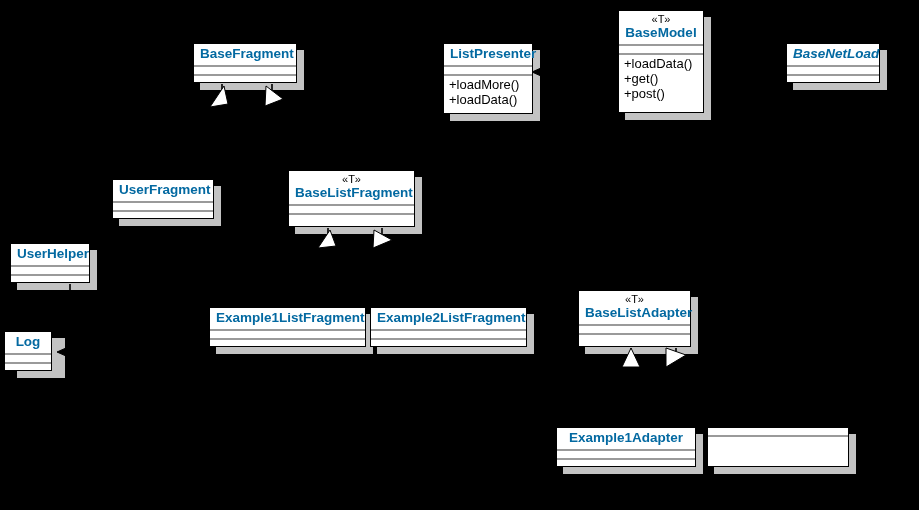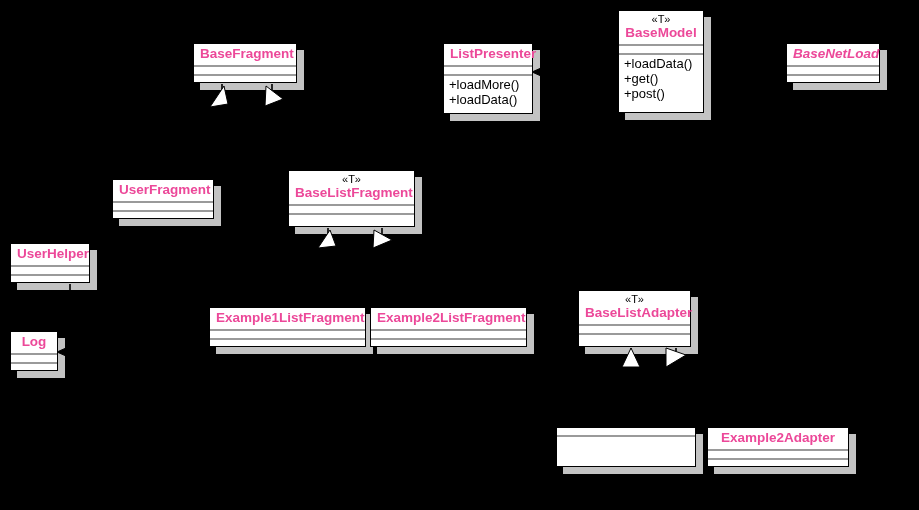--- a/index.html
+++ b/index.html
@@ -39,21 +39,21 @@
     display: block;
     font-size: 11px;
     font-weight: normal;
     color: #000000;
     line-height: 12px;
   }
   .uml-name {
     display: block;
     font-size: 13.5px;
     font-weight: bold;
-    color: #ec4899;
+    color: #0369a1;
     line-height: 16px;
     white-space: nowrap;
   }
   .uml-name.abstract {
     font-style: italic;
   }
   .uml-attrs {
     box-sizing: border-box;
     min-height: 9px;
     border-bottom: 2px solid #9a9a9a;
@@ -185,21 +185,21 @@
   </div>
 
   <div class="uml-class" style="left:10px;top:243px;width:80px;height:40px;">
     <div class="uml-head">
       <span class="uml-name">UserHelper</span>
     </div>
     <div class="uml-attrs"></div>
     <div class="uml-ops empty"></div>
   </div>
 
-  <div class="uml-class" style="left:10px;top:331px;width:48px;height:40px;">
+  <div class="uml-class" style="left:4px;top:331px;width:48px;height:40px;">
     <div class="uml-head">
       <span class="uml-name">Log</span>
     </div>
     <div class="uml-attrs"></div>
     <div class="uml-ops empty"></div>
   </div>
 
   <div class="uml-class" style="left:209px;top:307px;width:157px;height:40px;">
     <div class="uml-head">
       <span class="uml-name">Example1ListFragment</span>
@@ -219,28 +219,28 @@
   <div class="uml-class" style="left:578px;top:290px;width:113px;height:57px;">
     <div class="uml-head">
       <span class="uml-stereotype">«T»</span>
       <span class="uml-name">BaseListAdapter</span>
     </div>
     <div class="uml-attrs"></div>
     <div class="uml-ops empty"></div>
   </div>
 
   <div class="uml-class" style="left:556px;top:427px;width:140px;height:40px;">
+    <div class="uml-head">
+      <span class="uml-name">Example1Adapter</span>
+    </div>
     <div class="uml-attrs"></div>
     <div class="uml-ops empty"></div>
   </div>
 
   <div class="uml-class" style="left:707px;top:427px;width:142px;height:40px;">
-    <div class="uml-head">
-      <span class="uml-name">Example2Adapter</span>
-    </div>
     <div class="uml-attrs"></div>
     <div class="uml-ops empty"></div>
   </div>
 
   <svg class="edge-layer edge-layer-top" viewBox="0 0 919 510" width="919" height="510" xmlns="http://www.w3.org/2000/svg">
 
     <polygon points="224,86 210,107 228,104" fill="#ffffff" stroke="#000000" stroke-width="1"></polygon>
     <polygon points="266,86 265,106 283,99" fill="#ffffff" stroke="#000000" stroke-width="1"></polygon>
 
     <polygon points="330,230 318,248 336,246" fill="#ffffff" stroke="#000000" stroke-width="1"></polygon>

